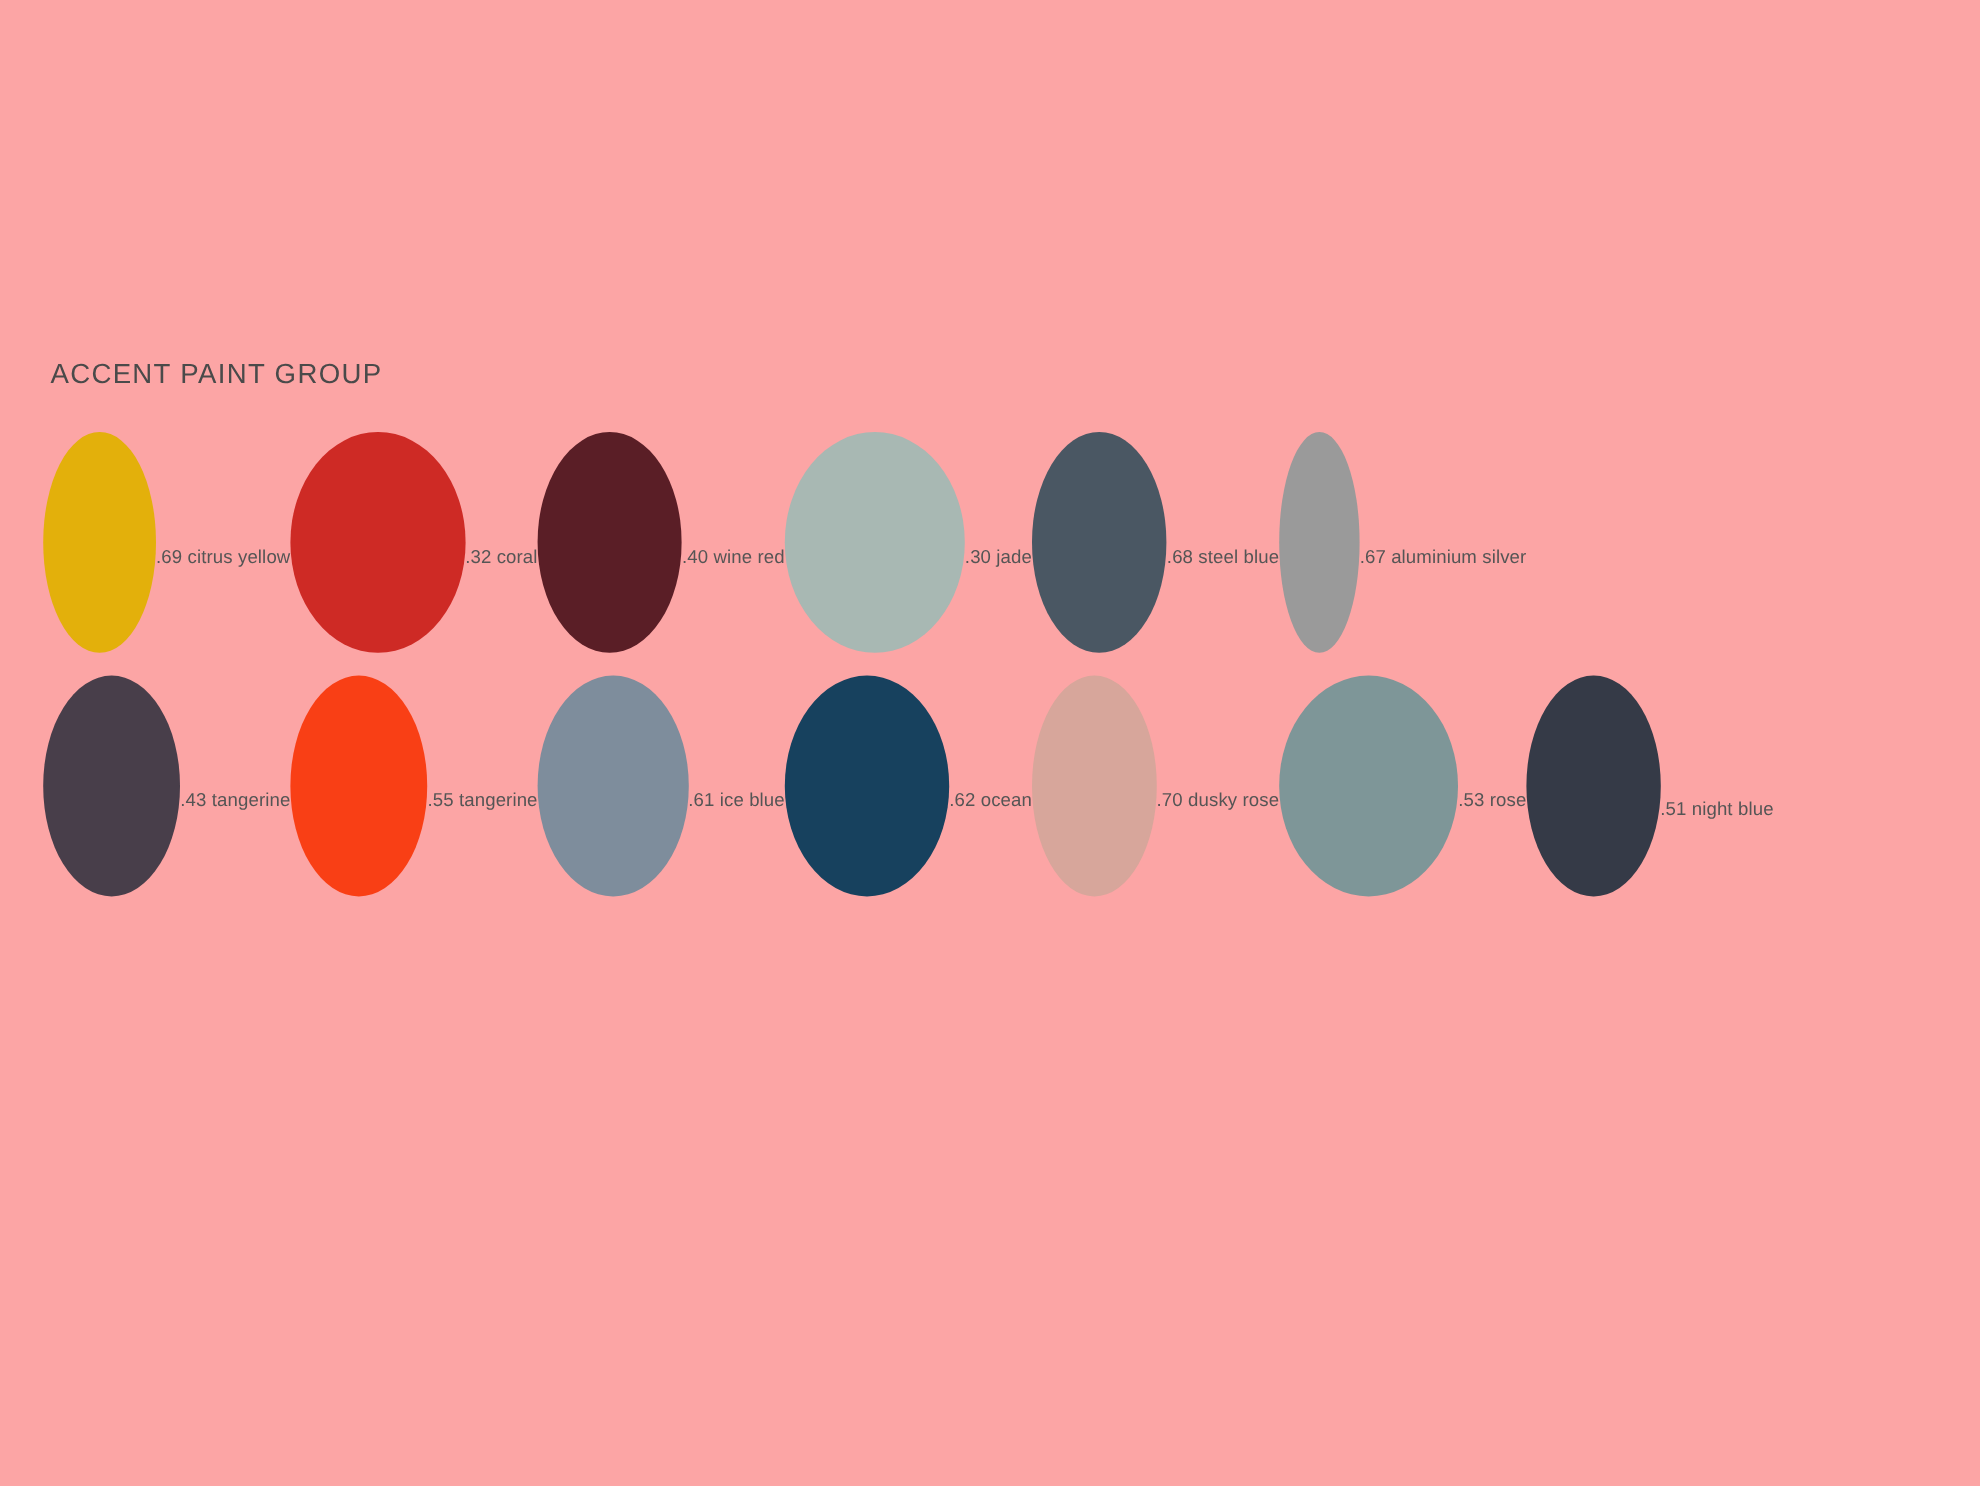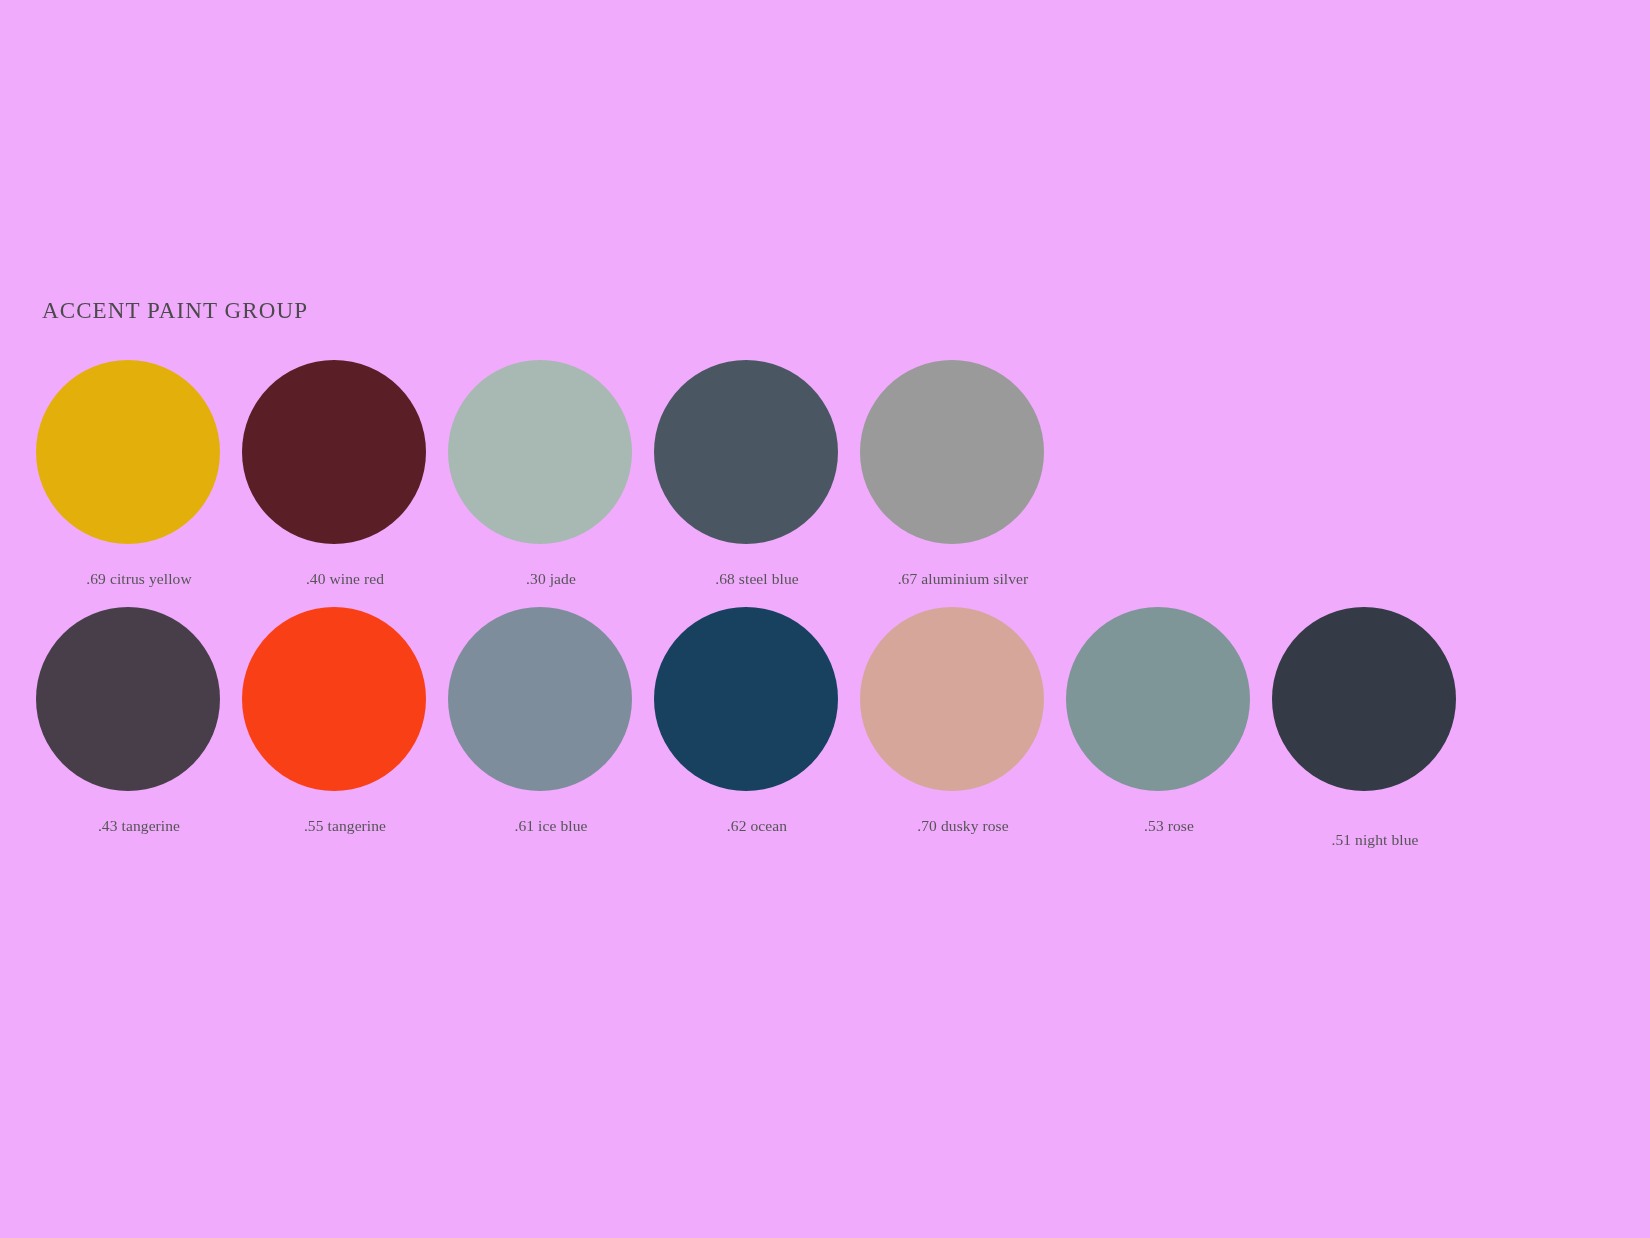--- a/index.html
+++ b/index.html
@@ -46,21 +46,21 @@
     justify-content: flex-start;
   }
 
   .swatch-row.row-2 {
     margin-top: 19px;
   }
 
   .swatch-cell {
     width: 206px;
     display: flex;
-    flex-direction: column;
+    align-items: center;
   }
 
   .swatch-disc {
     width: 184px;
     height: 184px;
     border-radius: 50%;
     background: #cccccc;
   }
 
   .swatch-label {
@@ -68,30 +68,34 @@
     font-size: 15.5px;
     color: #555555;
     text-align: center;
     white-space: nowrap;
     letter-spacing: 0.1px;
   }
 </style>
 </head>
 <body>
 
-<div id="palette-page" style="background: #f0abfc; font-family: Liberation Serif, serif;">
+<div id="palette-page" style="background: #fca5a5;">
 
   <div id="group-title" style="color: rgb(74, 74, 74);">ACCENT PAINT GROUP</div>
 
   <div class="swatch-grid">
 
     <div class="swatch-row row-1">
       <div class="swatch-cell">
         <div class="swatch-disc" style="background: rgb(227, 176, 11);"></div>
         <div class="swatch-label" style="color: rgb(85, 85, 85);">.69 citrus yellow</div>
+      </div>
+      <div class="swatch-cell">
+        <div class="swatch-disc" style="background: rgb(206, 42, 37);"></div>
+        <div class="swatch-label" style="color: rgb(85, 85, 85);">.32 coral</div>
       </div>
       <div class="swatch-cell">
         <div class="swatch-disc" style="background: rgb(90, 30, 38);"></div>
         <div class="swatch-label" style="color: rgb(85, 85, 85);">.40 wine red</div>
       </div>
       <div class="swatch-cell">
         <div class="swatch-disc" style="background: rgb(168, 184, 179);"></div>
         <div class="swatch-label" style="color: rgb(85, 85, 85);">.30 jade</div>
       </div>
       <div class="swatch-cell">

